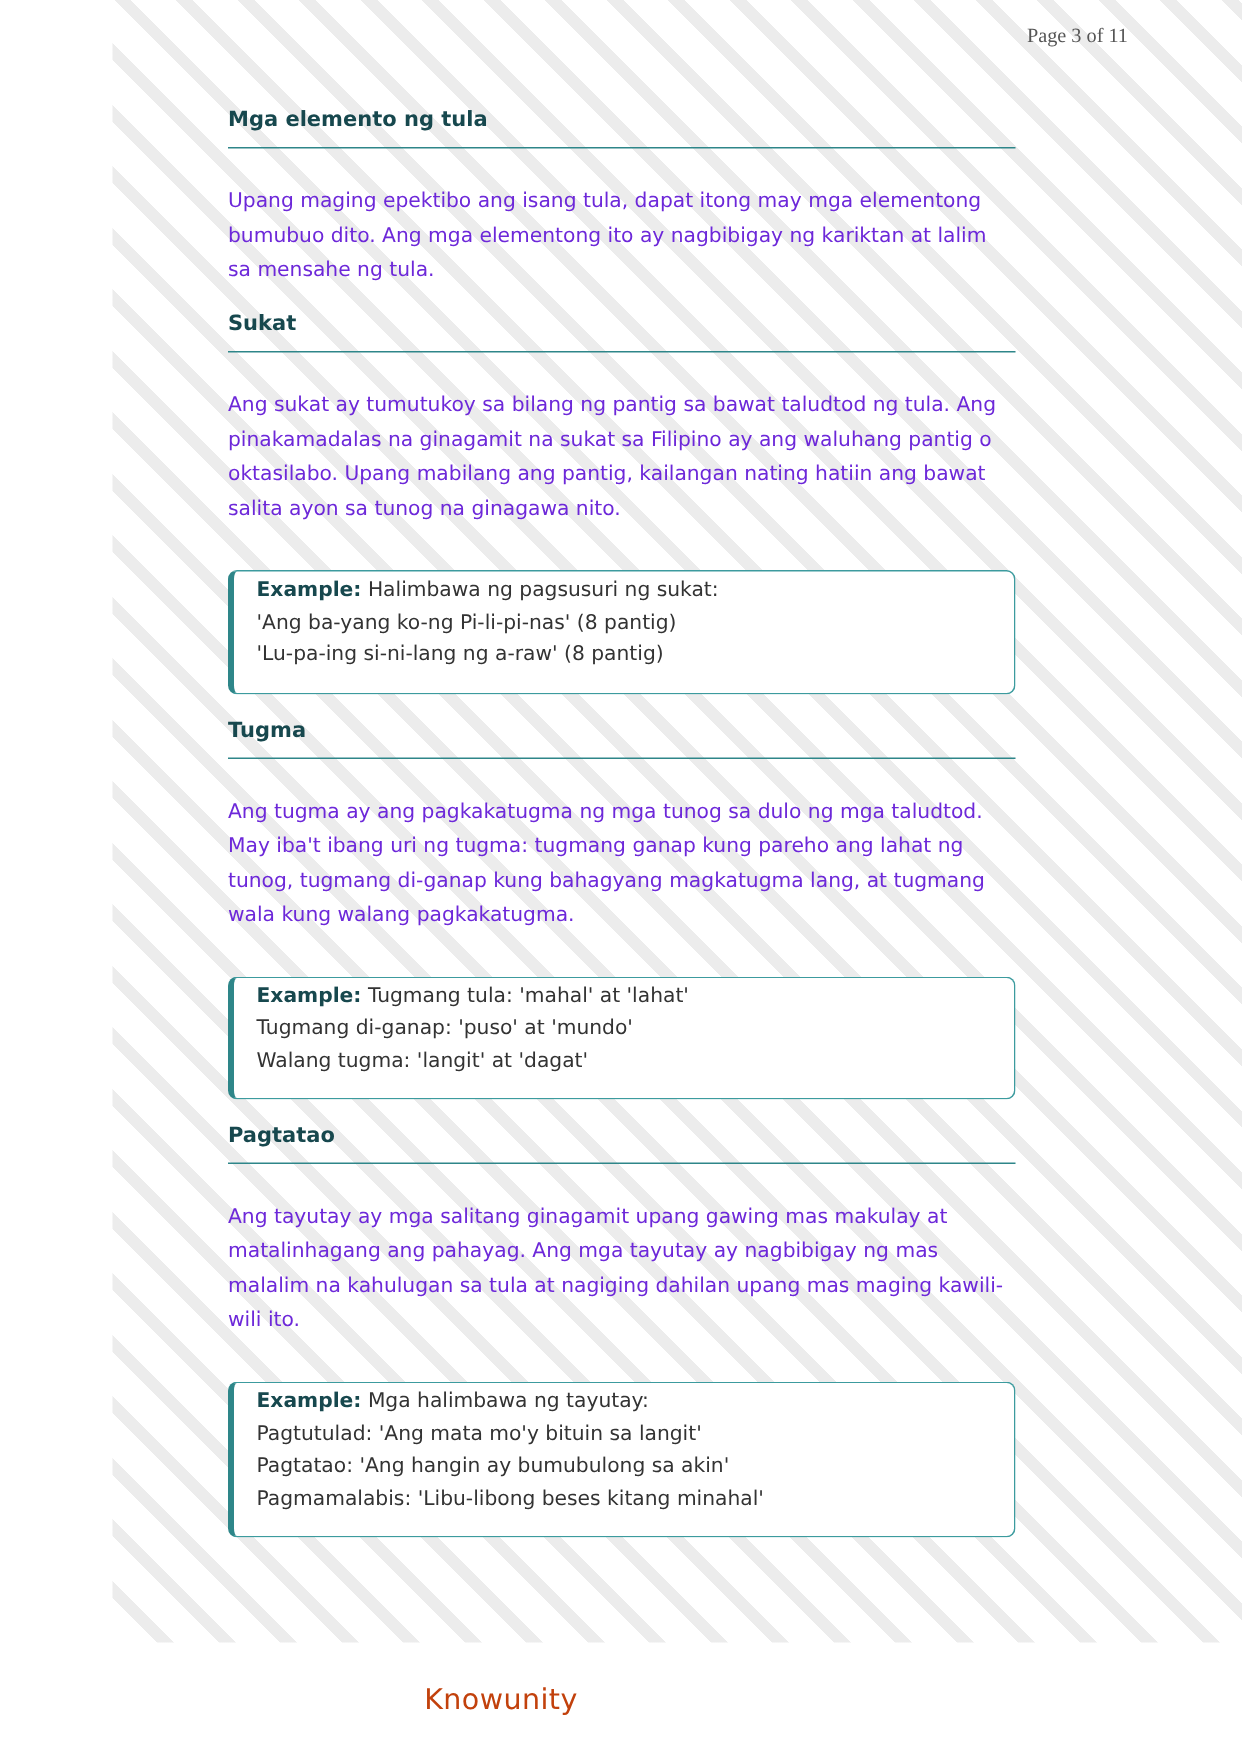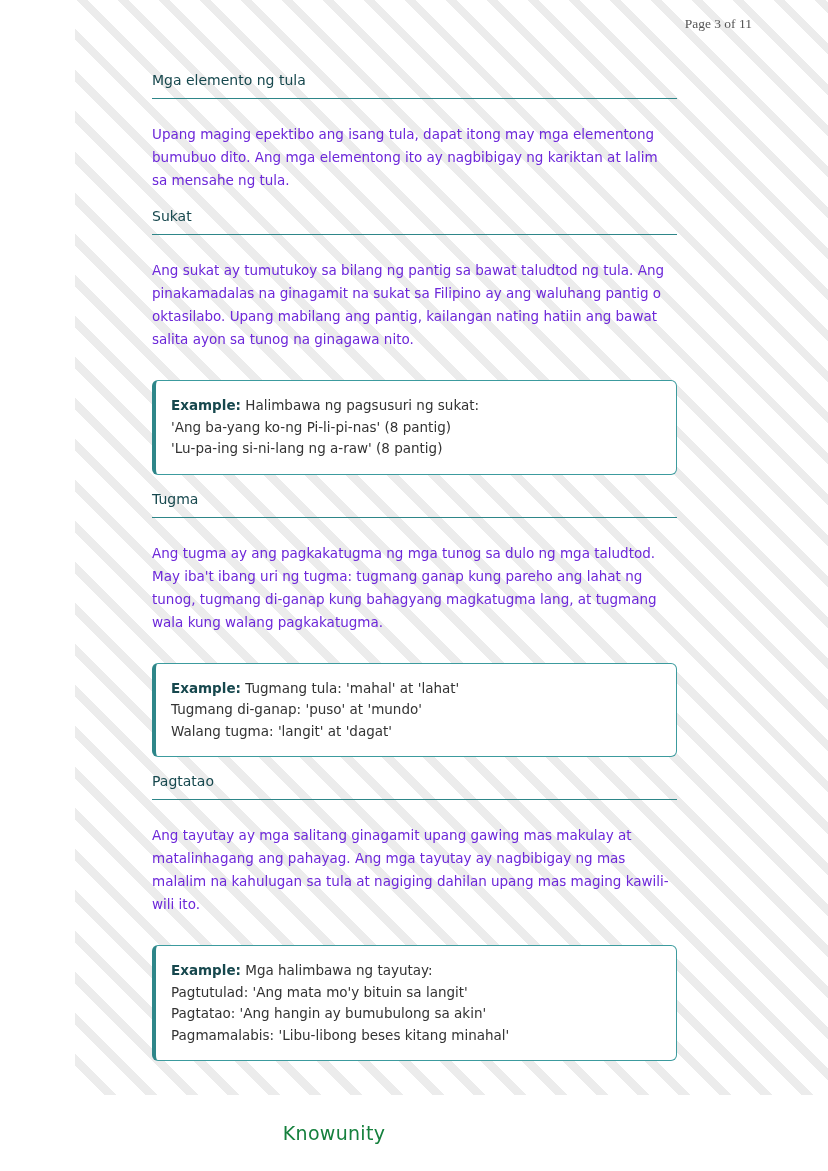--- a/index.html
+++ b/index.html
@@ -39,53 +39,53 @@
     position: absolute;
     left: 152px;
     top: 72px;
     width: 525px;
   }
   .doc-section + .doc-section { margin-top: 16px; }
   .sec-heading {
     margin: 0;
     padding-bottom: 10px;
     font-size: 14px;
-    font-weight: normal;
+    font-weight: bold;
     color: #17484e;
     border-bottom: 1px solid #2e8689;
   }
   .sec-para {
     margin: 24px 0 0 0;
     font-size: 13.5px;
     line-height: 23px;
     color: #6d28d9;
   }
   .example-box {
     margin-top: 29px;
     background: #ffffff;
     border: 1px solid #3c9b9e;
     border-left: 4px solid #2e8689;
     border-radius: 6px;
-    padding: 14px 16px 14px 15px;
+    padding: 2px 16px 14px 15px;
     font-size: 13.5px;
     line-height: 21.5px;
     color: #333333;
   }
   .example-label {
     font-weight: bold;
     color: #17484e;
   }
   .footer-brand {
     position: absolute;
     top: 1122px;
     left: 0;
     width: 668px;
     text-align: center;
     font-size: 19px;
-    color: #15803d;
+    color: #c2410c;
     letter-spacing: 0.3px;
   }
 </style>
 </head>
 <body>
 
 <div class="stripe-bg"></div>
 
 <div class="page-indicator">Page 3 of 11</div>
 

